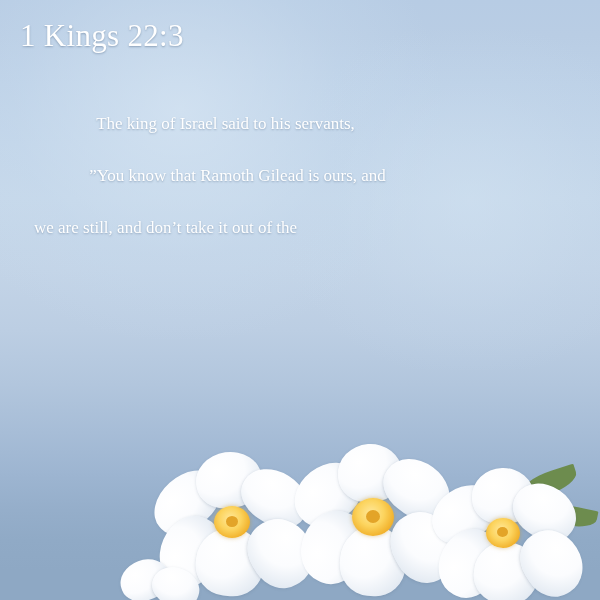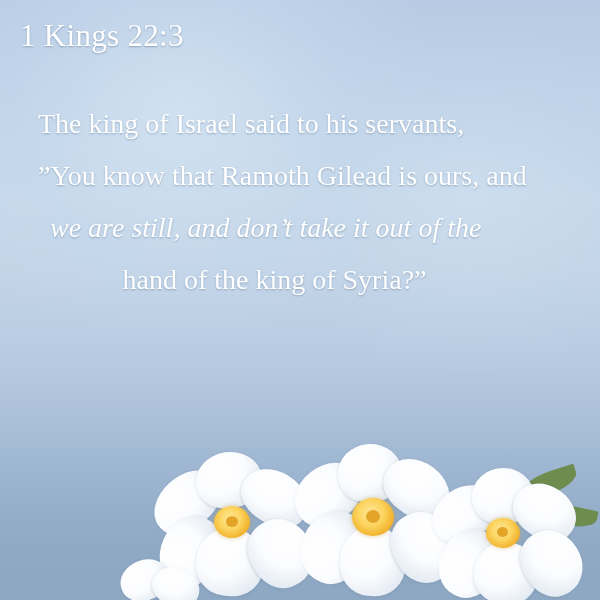--- a/index.html
+++ b/index.html
@@ -58,34 +58,34 @@
     font-size: 31px;
     font-weight: normal;
     color: #ffffff;
     letter-spacing: 0.3px;
     text-shadow: 0 1px 2px rgba(70,95,125,0.45);
     white-space: nowrap;
   }
 
   .verse {
     position: absolute;
-    left: 16px;
+    left: 0;
     top: 98px;
     width: 475px;
     padding: 0 22px;
     box-sizing: border-box;
     color: #ffffff;
-    font-size: 28px;
+    font-size: 17px;
     line-height: 52px;
     text-shadow: 0 1px 2px rgba(70,95,125,0.4);
   }
   .verse .ln { display: block; white-space: nowrap; }
   .ln-1 { text-align: center; padding-right: 24px; }
-  .ln-2 { text-align: left; }
-  .ln-3 { text-align: left;  padding-left: 12px; font-style: italic; }
+  .ln-2 { text-align: center; }
+  .ln-3 { text-align: left;  padding-left: 12px; }
   .ln-4 { text-align: center; padding-left: 42px; }
 
   
   .flowers {
     position: absolute;
     left: 0;
     bottom: 0;
     width: 600px;
     height: 190px;
   }
@@ -119,21 +119,20 @@
 
   <div class="sky-glow"></div>
   <div class="sky-glow2"></div>
 
   <div class="title">1 Kings 22:3</div>
 
   <div class="verse">
     <span class="ln ln-1">The king of Israel said to his servants,</span>
     <span class="ln ln-2">”You know that Ramoth Gilead is ours, and</span>
     <span class="ln ln-3">we are still, and don’t take it out of the</span>
-    <span class="ln ln-4">hand of the king of Syria?”</span>
   </div>
 
   <div class="flowers">
 
     <div class="leaf" style="left:520px; top:62px; width:58px; height:22px; transform:rotate(-18deg);"></div>
     <div class="leaf" style="left:545px; top:96px; width:52px; height:20px; transform:rotate(12deg);"></div>
     <div class="leaf" style="left:450px; top:118px; width:44px; height:18px; transform:rotate(28deg);"></div>
     <div class="leaf" style="left:168px; top:140px; width:40px; height:16px; transform:rotate(-28deg);"></div>
 
     <div class="petal" style="left:150px; top:66px; width:74px; height:52px; transform:rotate(-42deg);"></div>

